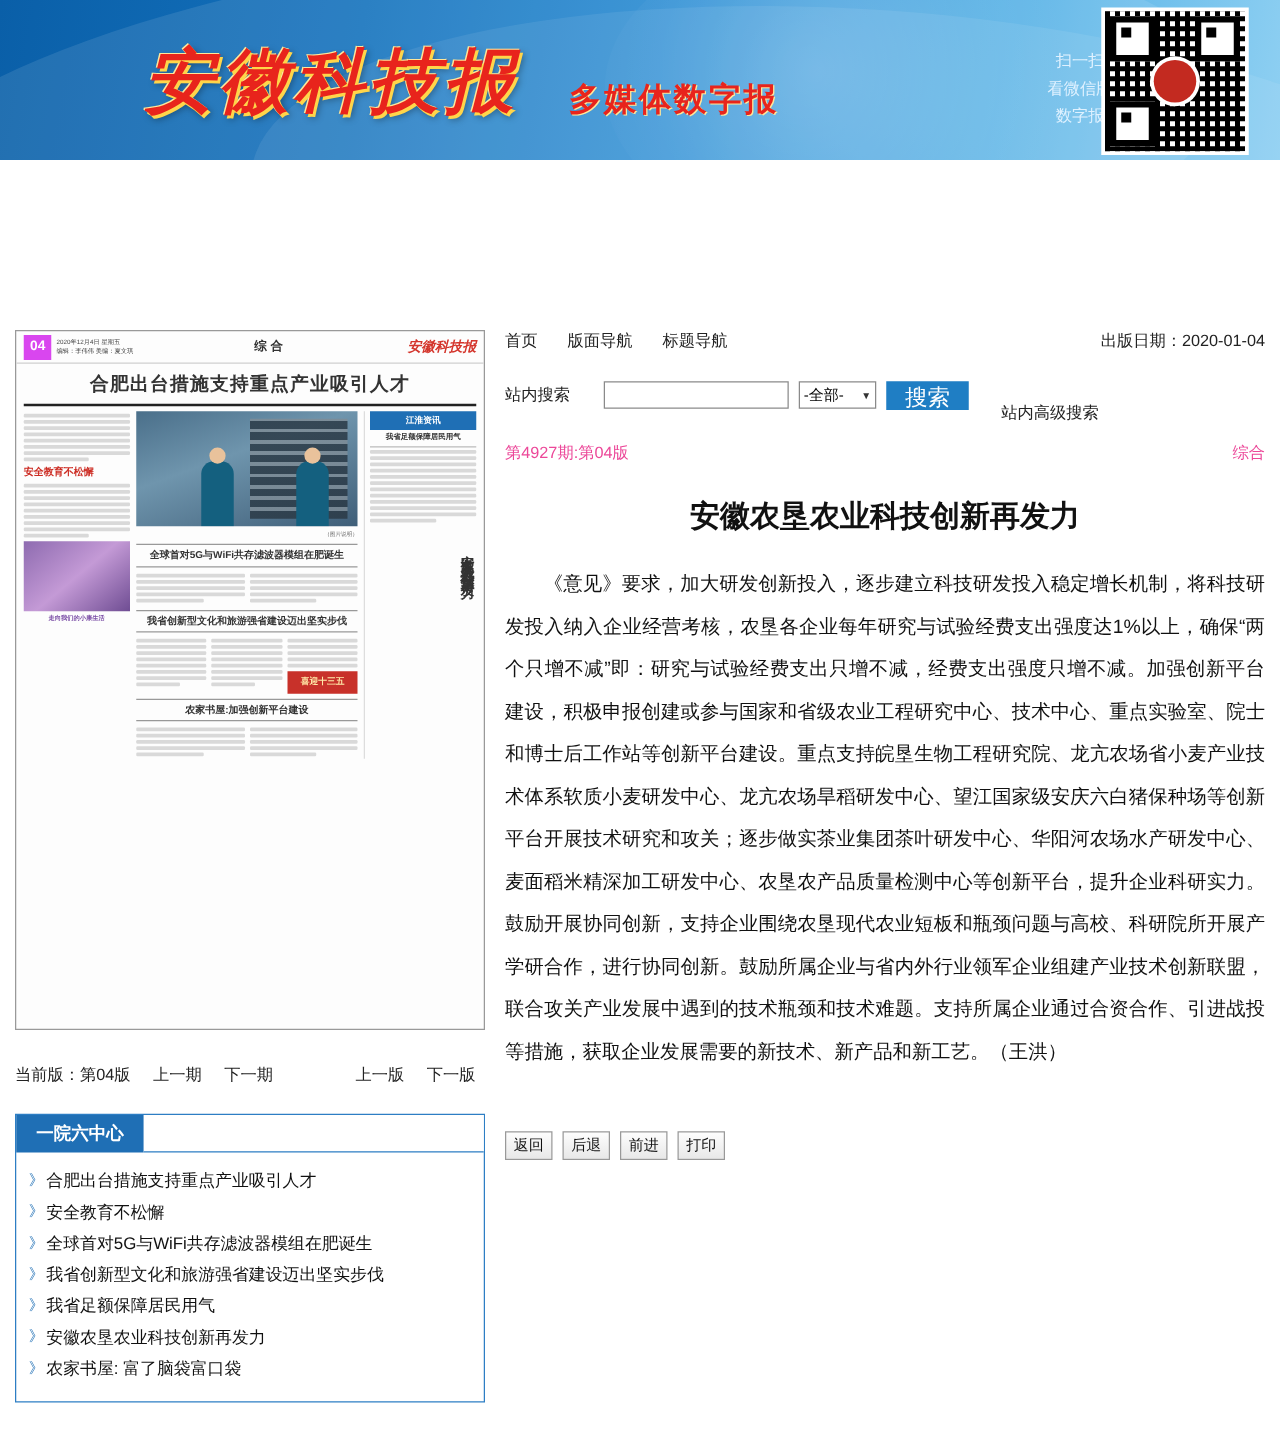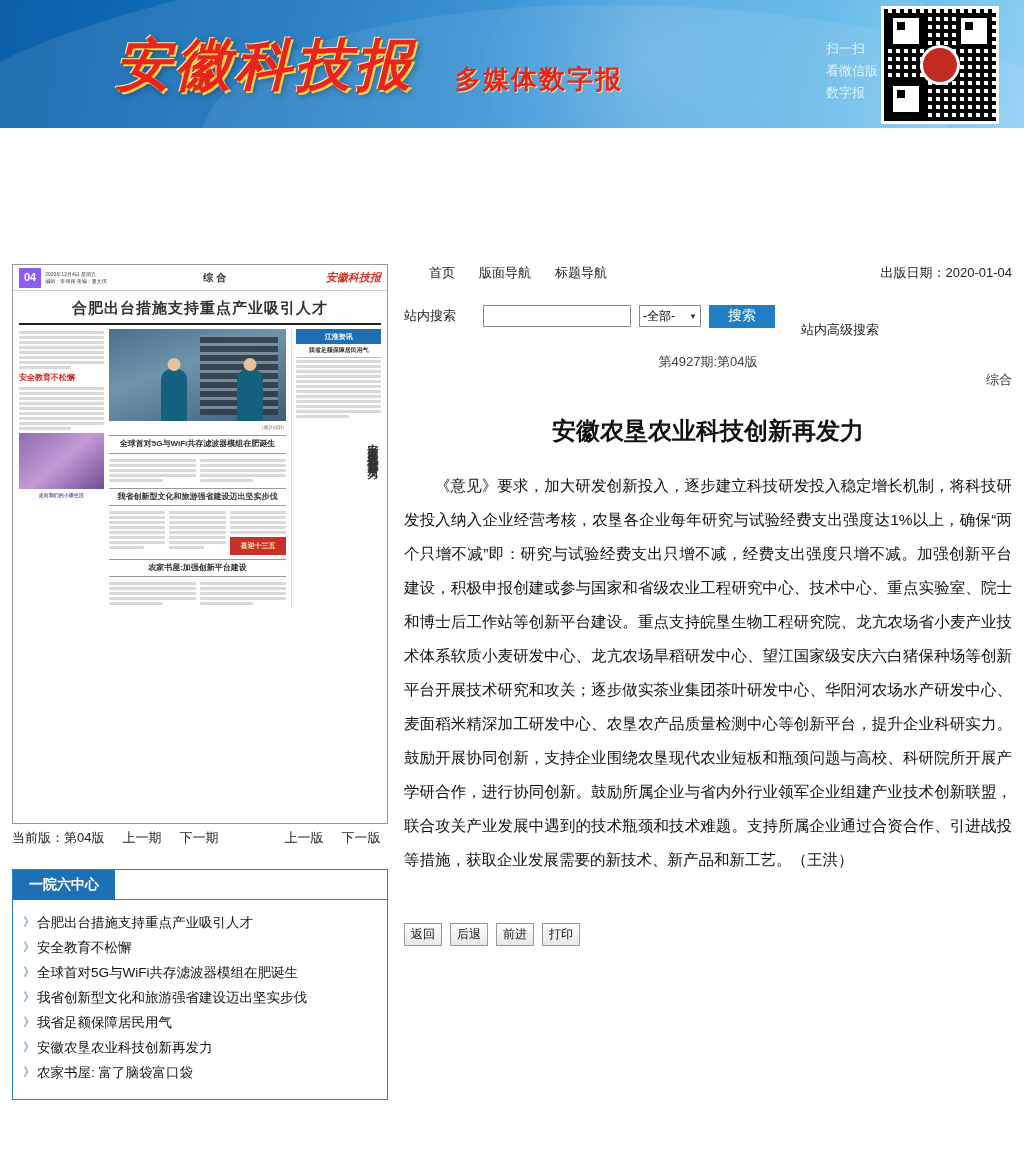--- a/index.html
+++ b/index.html
@@ -76,23 +76,23 @@
     top: 62px;
     font-family: "DejaVu Serif", serif;
     font-size: 26px;
     font-weight: bold;
     color: #e8241c;
     letter-spacing: 2px;
     text-shadow: 1px 1px 0 #ffe79a;
   }
   .qr-text {
     position: absolute;
-    right: 146px;
+    right: 134px;
     top: 38px;
-    text-align: left;
+    text-align: center;
     color: #dff1ff;
     font-size: 13px;
     line-height: 22px;
   }
   .qr-box {
     position: absolute;
     right: 25px;
     top: 6px;
     width: 118px;
     height: 118px;
@@ -158,21 +158,21 @@
     line-height: 1.6;
     color: #333;
   }
   .thumb-top {
     display: flex;
     align-items: center;
     padding: 3px 6px 2px 6px;
     border-bottom: 1px solid #cfcfcf;
   }
   .thumb-pageno {
-    background: #8b5cf6;
+    background: #d946ef;
     color: #fff;
     font-size: 11px;
     font-weight: bold;
     padding: 1px 5px;
     margin-right: 4px;
   }
   .thumb-date {
     font-size: 5px;
     color: #444;
     line-height: 1.4;
@@ -291,21 +291,21 @@
     background: #1f6fb5;
     color: #fff;
     font-size: 7px;
     text-align: center;
     padding: 2px 0;
     font-weight: bold;
     margin-bottom: 2px;
   }
 
   .nav-row {
-    margin-top: 5px;
+    margin-top: 27px;
     font-size: 13px;
     color: #222;
     display: flex;
     align-items: flex-end;
   }
   .nav-row a {
     color: #222;
     text-decoration: none;
     margin-right: 18px;
     white-space: nowrap;
@@ -364,21 +364,20 @@
     left: 404px;
     top: 136px;
     width: 608px;
   }
   .topnav {
     display: flex;
     align-items: flex-end;
     font-size: 13px;
     color: #222;
     padding-bottom: 8px;
-    margin-left: 25px;
   }
   .topnav a {
     color: #222;
     text-decoration: none;
     margin-right: 24px;
   }
   .pubdate {
     margin-left: auto;
     font-size: 13px;
     color: #222;
@@ -413,39 +412,37 @@
     padding: 0 3px;
     box-sizing: border-box;
   }
   .sel .caret { font-size: 8px; color: #333; }
   .btn-search {
     width: 66px;
     height: 23px;
     background: #1f7ec4;
     color: #fff;
     border: none;
-    font-size: 14px;
+    font-size: 18px;
     cursor: pointer;
     font-family: "Liberation Sans", sans-serif;
   }
   .adv-link {
     margin-left: 18px;
     font-size: 13px;
     color: #222;
     text-decoration: none;
     margin-top: 28px;
   }
 
   .issue-row {
     display: flex;
-    align-items: center;
     font-size: 13px;
-    color: #404040;
+    color: #ec4899;
     margin-top: 14px;
-    flex-direction: column;
   }
   .issue-row .cat { margin-left: auto; }
 
   .article-title {
     text-align: center;
     font-size: 24px;
     font-weight: bold;
     font-family: "DejaVu Serif", serif;
     margin: 26px 0 22px;
     color: #111;

